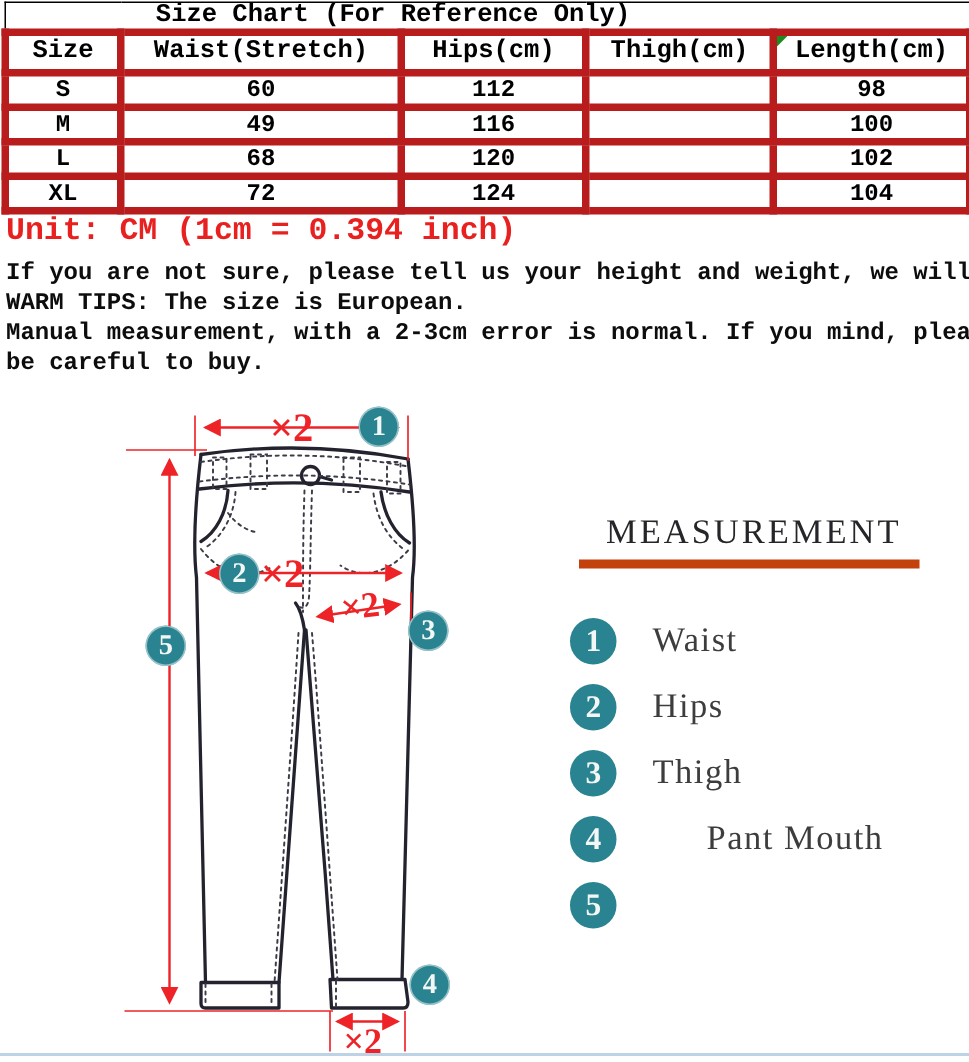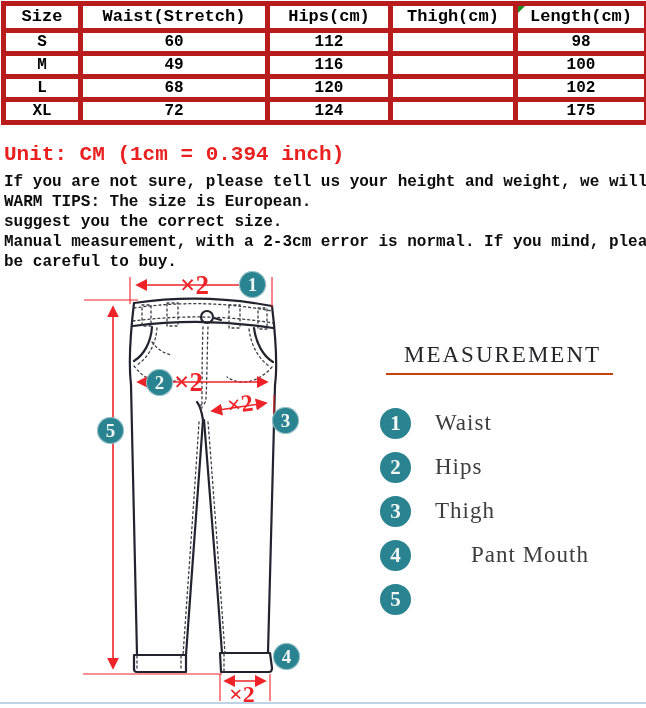--- a/index.html
+++ b/index.html
@@ -36,21 +36,21 @@
 
   .callout{position:absolute;width:27px;height:27px;border-radius:50%;background:#2a8390;
         color:#f2f7f5;font-family:"Liberation Serif",serif;font-weight:bold;font-size:19px;
         line-height:27px;text-align:center;box-shadow:0 0 0 1px rgba(255,255,255,.5) inset;}
   .c1{left:239px;top:1px;} .c2{left:146px;top:99px;} .c3{left:272px;top:137px;}
   .c4{left:273px;top:373px;} .c5{left:97px;top:147px;}
 
   
   .legend{position:absolute;left:380px;top:72px;width:258px;font-family:"Liberation Serif",serif;}
   .legend-title{display:inline-block;margin-left:6px;padding:0 12px 5px 18px;font-size:23px;
-        letter-spacing:2px;color:#26262a;border-bottom:2px solid #c2410c;white-space:nowrap;}
+        letter-spacing:2px;color:#26262a;border-bottom:6px solid #c2410c;white-space:nowrap;}
   .legend-rows{margin-top:26px;}
   .lrow{display:flex;align-items:center;height:44px;}
   .lnum{width:31px;height:31px;border-radius:50%;background:#2a8390;color:#f2f7f5;
         font-weight:bold;font-size:21px;line-height:31px;text-align:center;flex:0 0 31px;}
   .llabel{margin-left:24px;font-size:23px;color:#3d3d3d;letter-spacing:1px;white-space:nowrap;}
   .lrow.indent .llabel{margin-left:60px;}
 
   .bottom-rule{position:absolute;left:0;top:432px;width:646px;height:2px;background:#bcd3e6;}
 </style>
 </head>
@@ -60,20 +60,23 @@
 
   <table class="sizechart">
     <colgroup>
       <col style="width:77px">
         <col style="width:187px">
         <col style="width:123px">
       <col style="width:125px">
         <col style="width:131px">
     </colgroup>
     <tbody>
+        <tr>
+      <td class="titlecell" colspan="5">Size Chart  (For Reference Only)</td>
+    </tr>
     <tr>
       <th><span>Size</span></th>
       <th><span>Waist(Stretch)</span></th>
       <th><span>Hips(cm)</span></th>
       <th><span>Thigh(cm)</span></th>
       <th><span class="corner-tri"></span><span>Length(cm)</span></th>
     </tr>
     <tr>
       <td class="datacell">S</td>
       <td class="datacell">60</td>
@@ -93,30 +96,29 @@
       <td class="datacell">68</td>
       <td class="datacell">120</td>
       <td class="datacell"></td>
       <td class="datacell">102</td>
     </tr>
     <tr>
       <td class="datacell">XL</td>
       <td class="datacell">72</td>
       <td class="datacell">124</td>
       <td class="datacell"></td>
-      <td class="datacell">175</td>
+      <td class="datacell">104</td>
     </tr>
   </tbody>
     </table>
 
   <div class="notes">
     <div class="unitline">Unit: CM (1cm = 0.394 inch)</div>
     <div class="noteline">If you are not sure, please tell us your height and weight, we will</div>
     <div class="noteline">WARM TIPS: The size is European.</div>
-    <div class="noteline">suggest you the correct size.</div>
     <div class="noteline">Manual measurement, with a 2-3cm error is normal. If you mind, please</div>
     <div class="noteline">be careful to buy.</div>
   </div>
 
   <div class="diagram">
 
     <svg width="646" height="438" viewBox="0 0 646 438">
       <defs>
         <marker id="ah" viewBox="0 0 10 10" refX="8.5" refY="5" markerWidth="7.5" markerHeight="7.5" orient="auto-start-reverse">
           <path d="M0,0 L10,5 L0,10 z" fill="#ee2328"></path>

